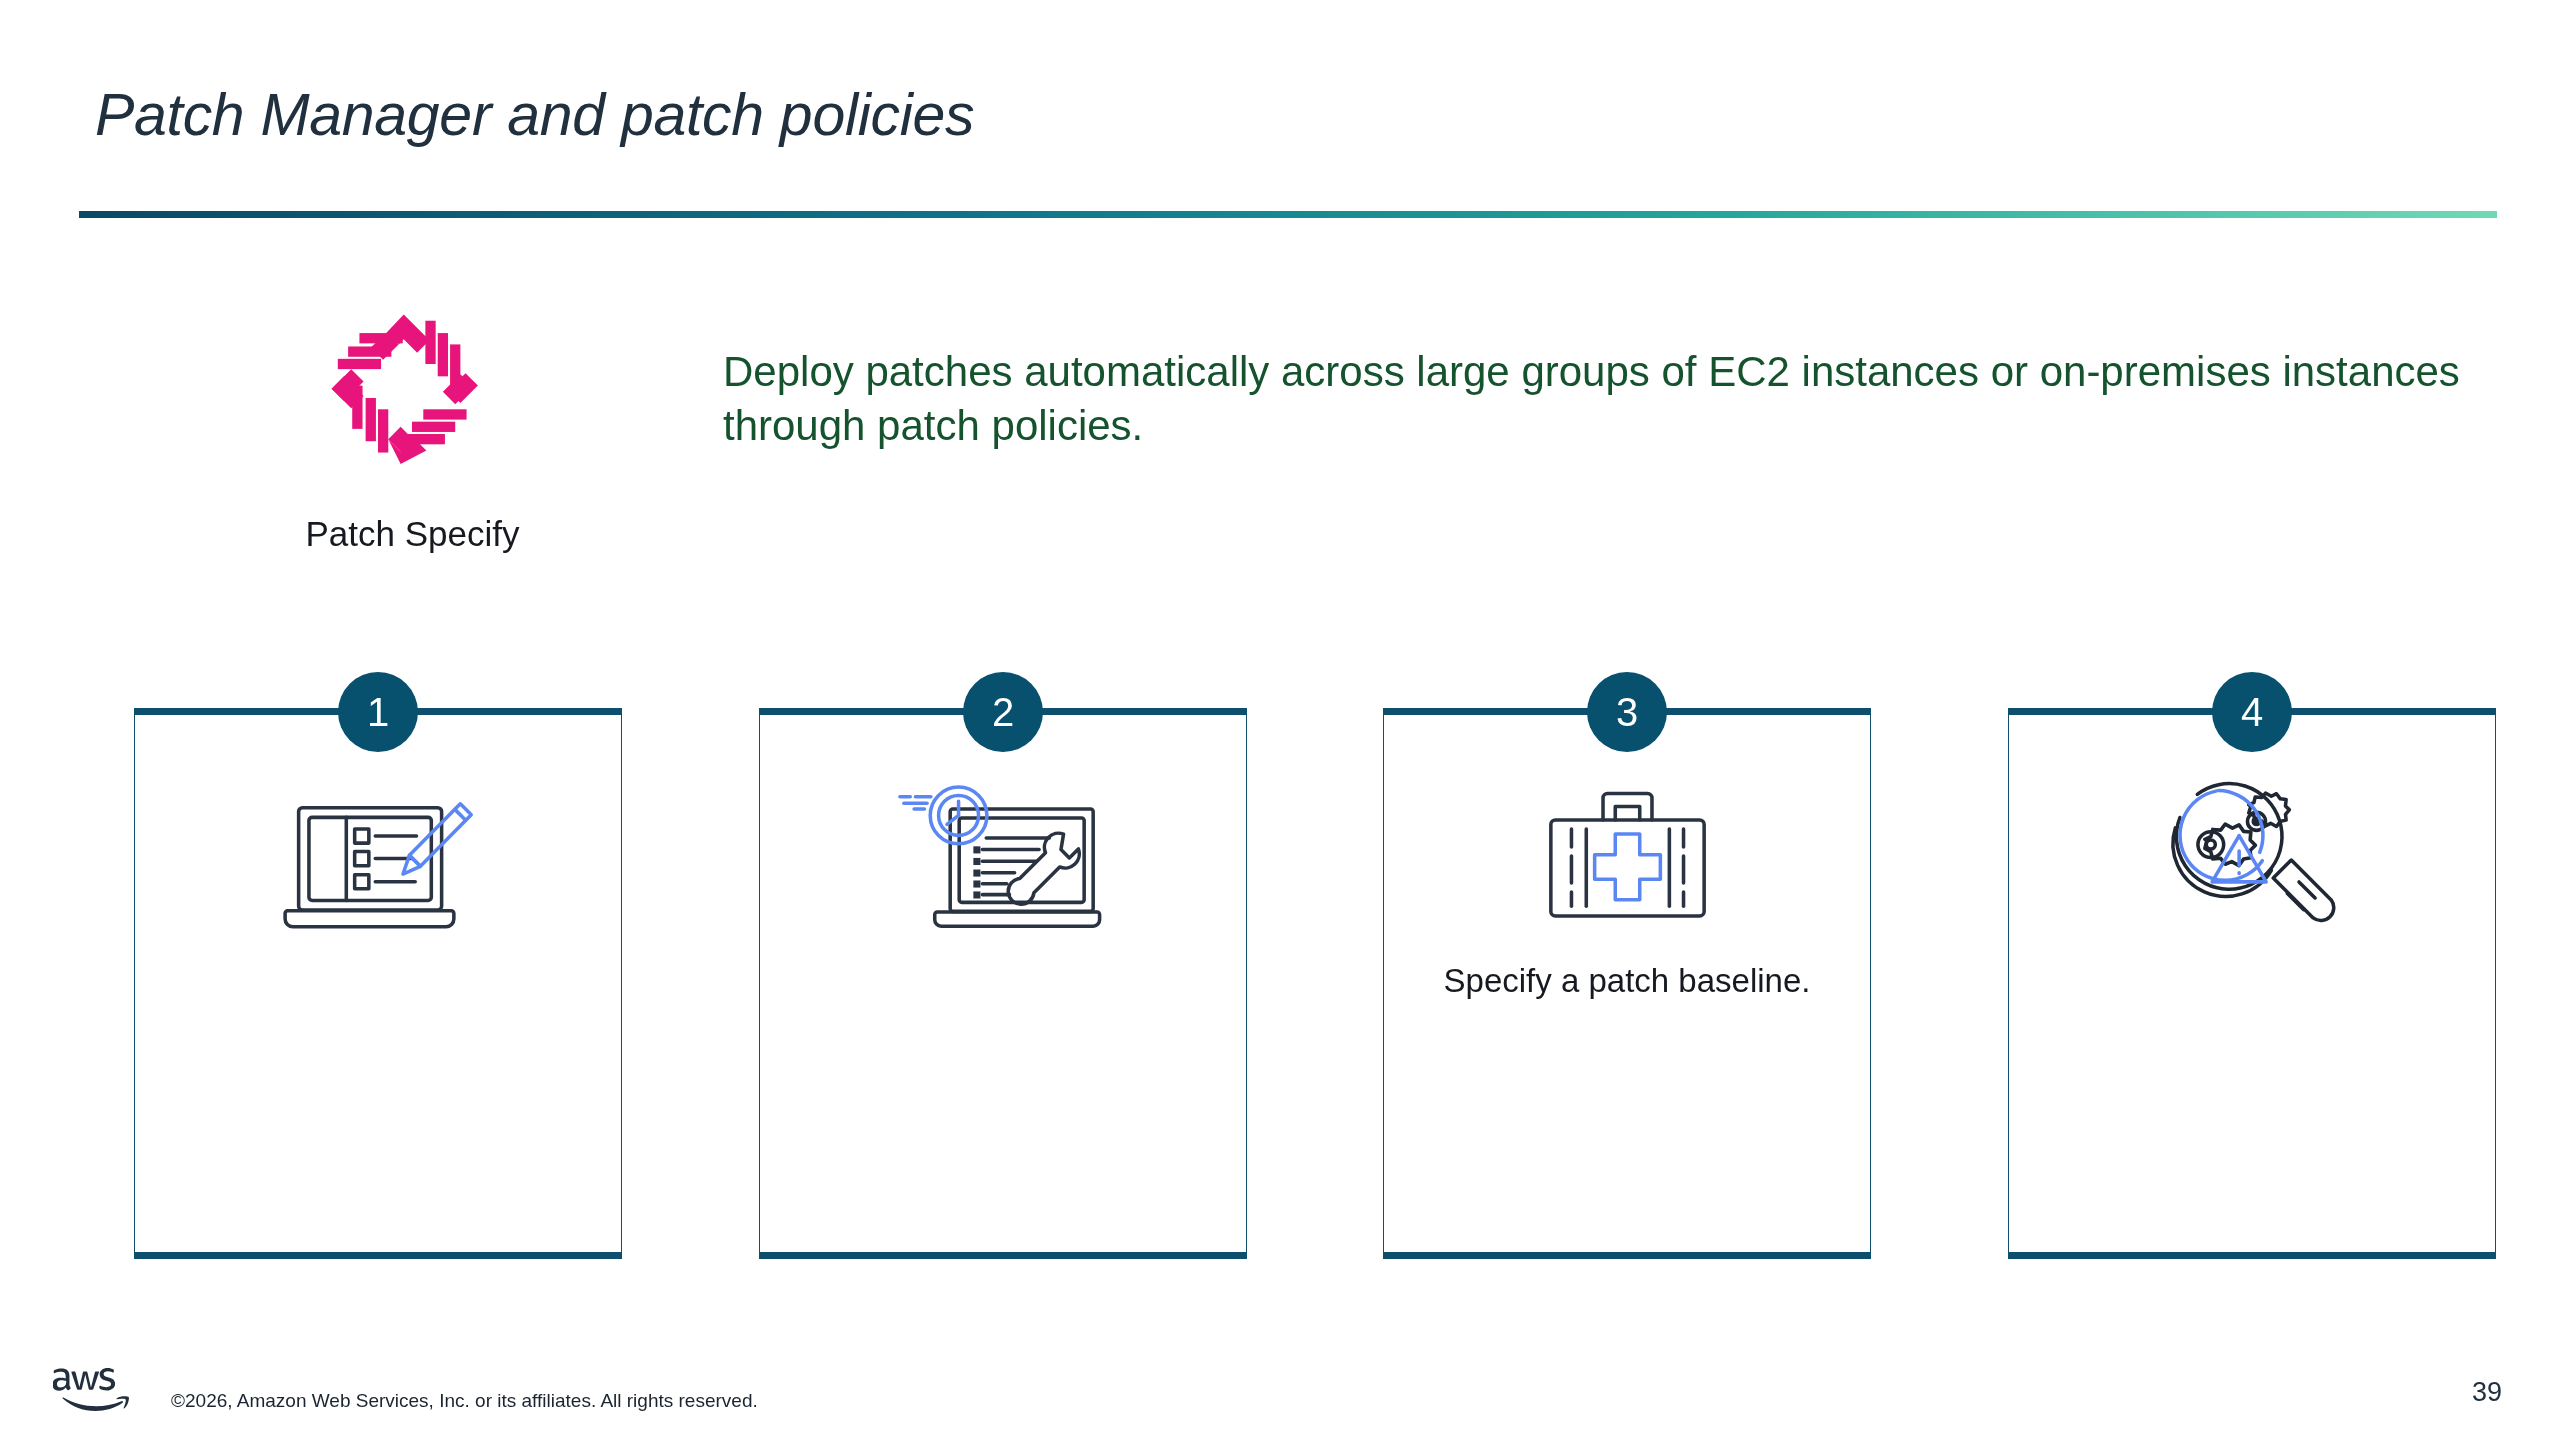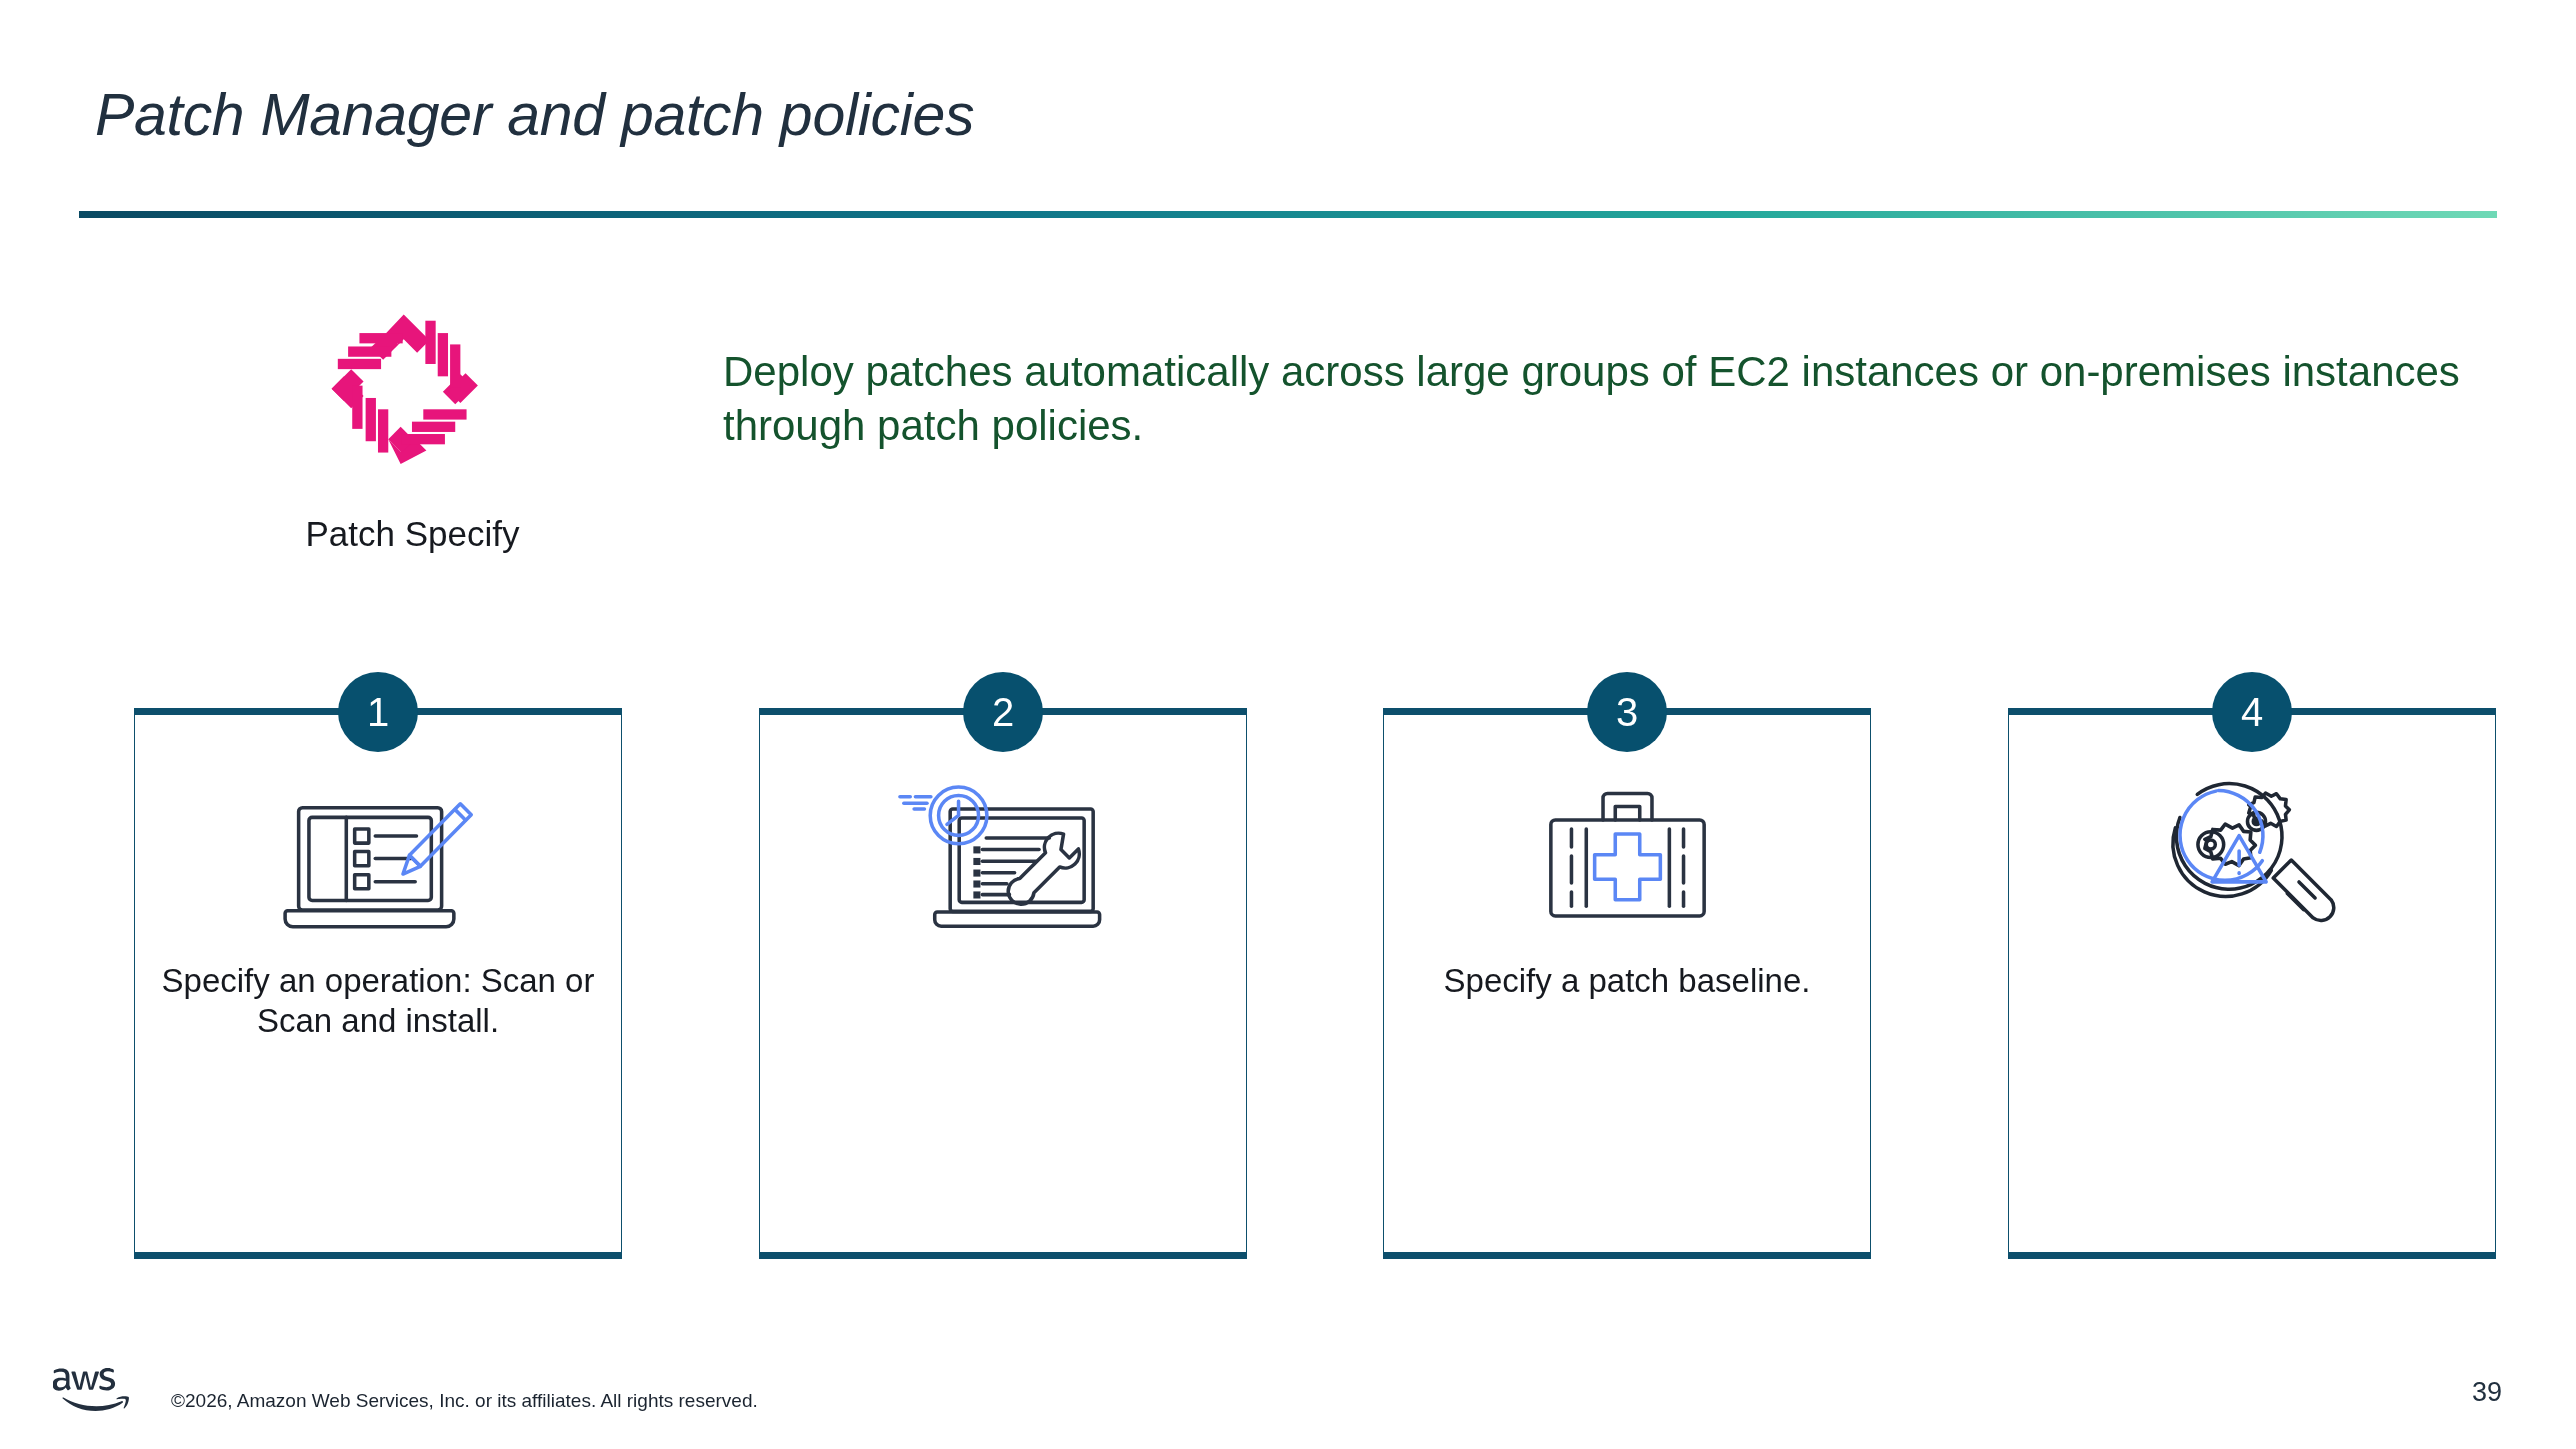--- a/index.html
+++ b/index.html
@@ -211,21 +211,20 @@
         <line x1="160" y1="158" x2="222" y2="158"></line>
         <path d="M24 203 h254 a4 4 0 0 1 4 4 v9 a12 12 0 0 1 -12 12 h-238 a12 12 0 0 1 -12 -12 v-9 a4 4 0 0 1 4 -4 z"></path>
       </g>
       <g fill="none" stroke="#5b87f5" stroke-width="5.5" stroke-linecap="round" stroke-linejoin="round">
         <path d="M292 37 l17 17 -79 80 -17 -17 z"></path>
         <path d="M213 117 l17 17 -27 12 z"></path>
         <line x1="284" y1="46" x2="300" y2="62"></line>
       </g>
     </svg>
   </div>
-  <div class="card-caption">Specify an operation: Scan or Scan and install.</div>
 </div>
 
 <div class="card" id="card-2">
   <div class="step-badge">2</div>
   <div class="card-icon-wrap">
     <svg width="222" height="152" viewBox="0 0 344 236">
       <g fill="none" stroke="#2a3342" stroke-width="5.5" stroke-linecap="round" stroke-linejoin="round">
         <path d="M94 45 h214 a4 4 0 0 1 4 4 v151 a4 4 0 0 1 -4 4 h-214 a4 4 0 0 1 -4 -4 v-151 a4 4 0 0 1 4 -4 z"></path>
         <path d="M108 59 h186 a4 4 0 0 1 4 4 v123 a4 4 0 0 1 -4 4 h-186 a4 4 0 0 1 -4 -4 v-123 a4 4 0 0 1 4 -4 z"></path>
         <line x1="146" y1="90" x2="244" y2="90"></line>

